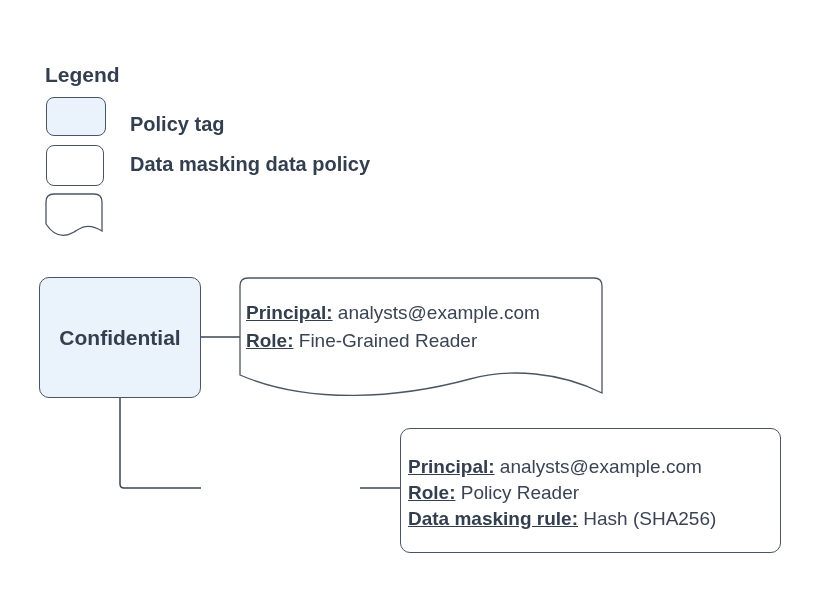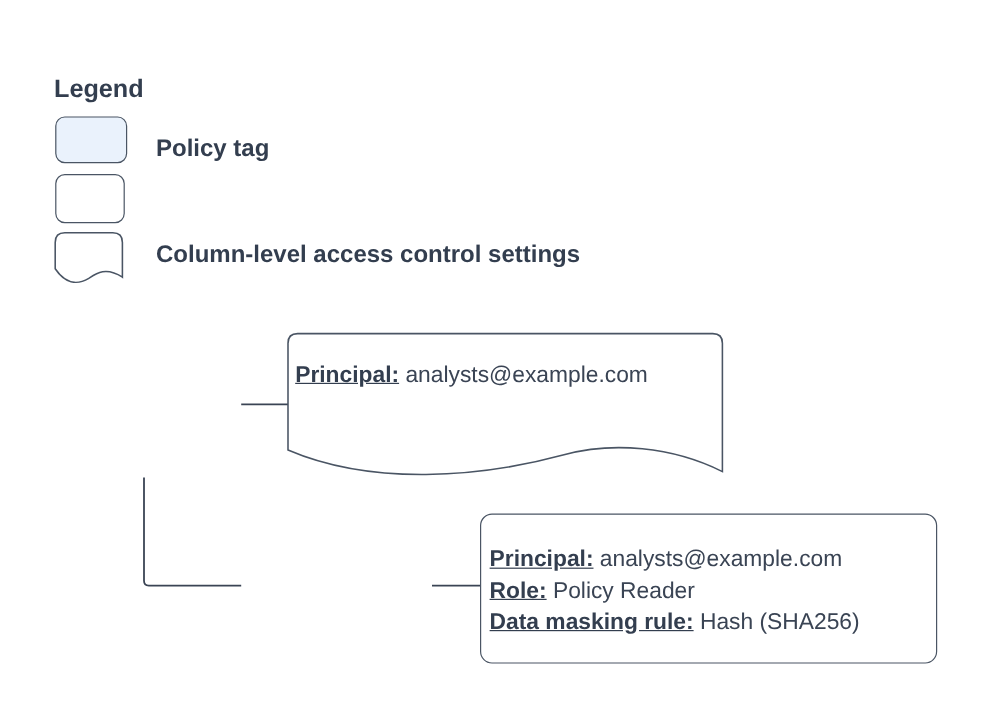--- a/index.html
+++ b/index.html
@@ -90,27 +90,31 @@
 
     <path d="M 240 375 C 310 405 400 398 470 379 C 510 368 560 372 602 393 L 602 286 Q 602 278 594 278 L 248 278 Q 240 278 240 286 Z" fill="#ffffff" stroke="#4a5564" stroke-width="1.3"></path>
   </svg>
 
   <div class="legend-title">Legend</div>
 
   <div class="swatch blue" style="left:46px; top:97px; width:60px; height:39px;"></div>
   <div class="legend-label" style="top:113px;">Policy tag</div>
 
   <div class="swatch" style="left:46px; top:145px; width:58px; height:41px;"></div>
+  <div class="legend-label" style="top:153px;">Data masking data policy</div>
 
-  <div class="legend-label" style="top:201px;">Column-level access control settings</div>
 
+  <div class="node" style="left:39px; top:277px; width:162px; height:121px;">
+    <span>Confidential</span>
+  </div>
 
 
   <div class="anno-text fine">
     <div><b>Principal:</b><span> analysts@example.com</span></div>
+    <div><b>Role:</b><span> Fine-Grained Reader</span></div>
   </div>
 
   <div class="masked-box"></div>
   <div class="anno-text masked">
     <div><b>Principal:</b><span> analysts@example.com</span></div>
     <div><b>Role:</b><span> Policy Reader</span></div>
     <div><b>Data masking rule:</b><span> Hash (SHA256)</span></div>
   </div>
 
 </div>

